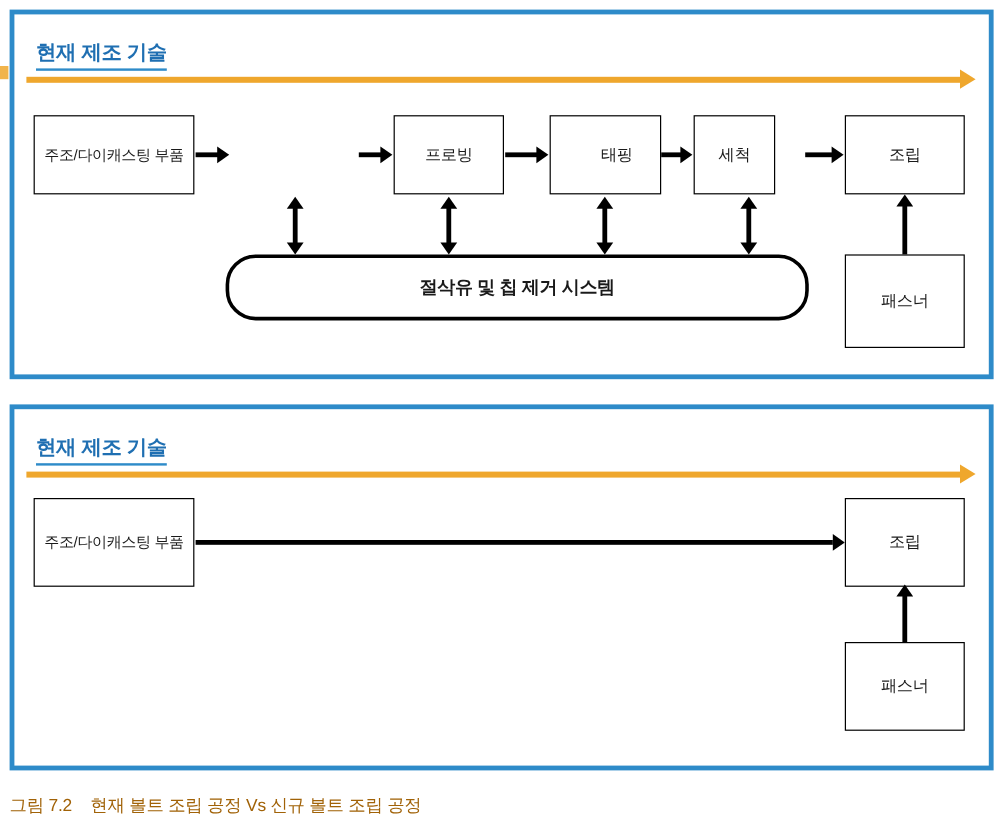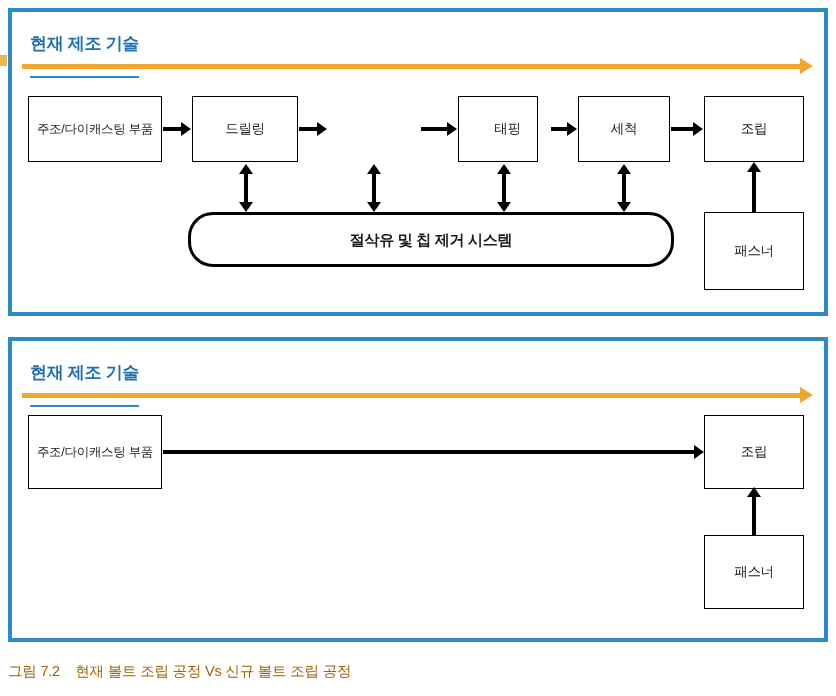--- a/index.html
+++ b/index.html
@@ -30,21 +30,21 @@
     position: absolute;
     color: #1F6FB2;
     font-size: 17px;
     font-weight: bold;
     letter-spacing: -0.3px;
     white-space: nowrap;
   }
   .panel-title .underline {
     display: block;
     border-bottom: 2px solid #2E8BC9;
-    padding-bottom: 21px;
+    padding-bottom: 2px;
   }
 
   
   .timeline {
     position: absolute;
     height: 5px;
     background: #EFA72D;
   }
   .timeline-head {
     position: absolute;
@@ -140,26 +140,26 @@
 
   <div class="panel-title" style="left:18px; top:20px;">
     <span class="underline">현재 제조 기술</span>
   </div>
 
   <div class="timeline" style="left:10px; top:52px; width:780px;"></div>
   <div class="timeline-head" style="left:788px; top:46px;"></div>
 
   <div class="box small-text" style="left:16px; top:84px; width:134px; height:66px;">주조/다이캐스팅 부품</div>
 
-  <div class="box" style="left:180px; top:84px; width:106px; height:66px;">드릴링</div>
-
-
-  <div class="box" style="left:446px; top:84px; width:80px; height:66px;padding-left:19px;">태핑</div>
-
-  <div class="box" style="left:566px; top:84px; width:92px; height:66px;">세척</div>
+
+  <div class="box" style="left:316px; top:84px; width:92px; height:66px;">프로빙</div>
+
+  <div class="box" style="left:446px; top:84px; width:93px; height:66px;padding-left:19px;">태핑</div>
+
+  <div class="box" style="left:566px; top:84px; width:68px; height:66px;">세척</div>
 
   <div class="box" style="left:692px; top:84px; width:100px; height:66px;">조립</div>
 
   <div class="h-arrow" style="left:151px; top:107px; width:28px; height:20px;">
     <div class="shaft" style="width:19px;"></div>
       <div class="head"></div>
   </div>
   <div class="h-arrow" style="left:287px; top:107px; width:28px; height:20px;">
     <div class="shaft" style="width:19px;"></div>
       <div class="head"></div>

